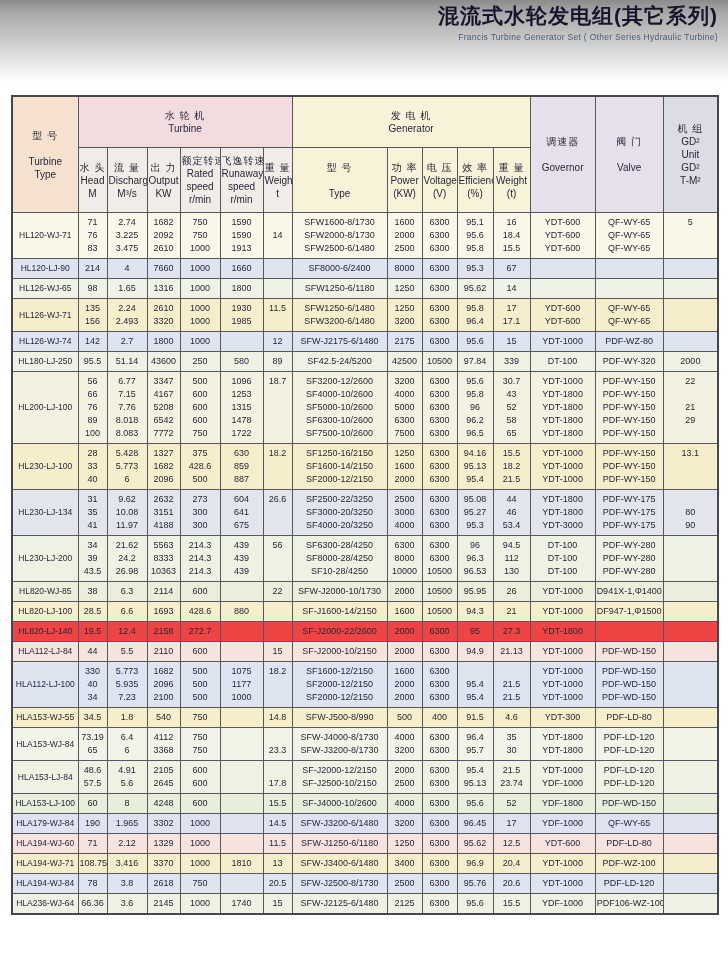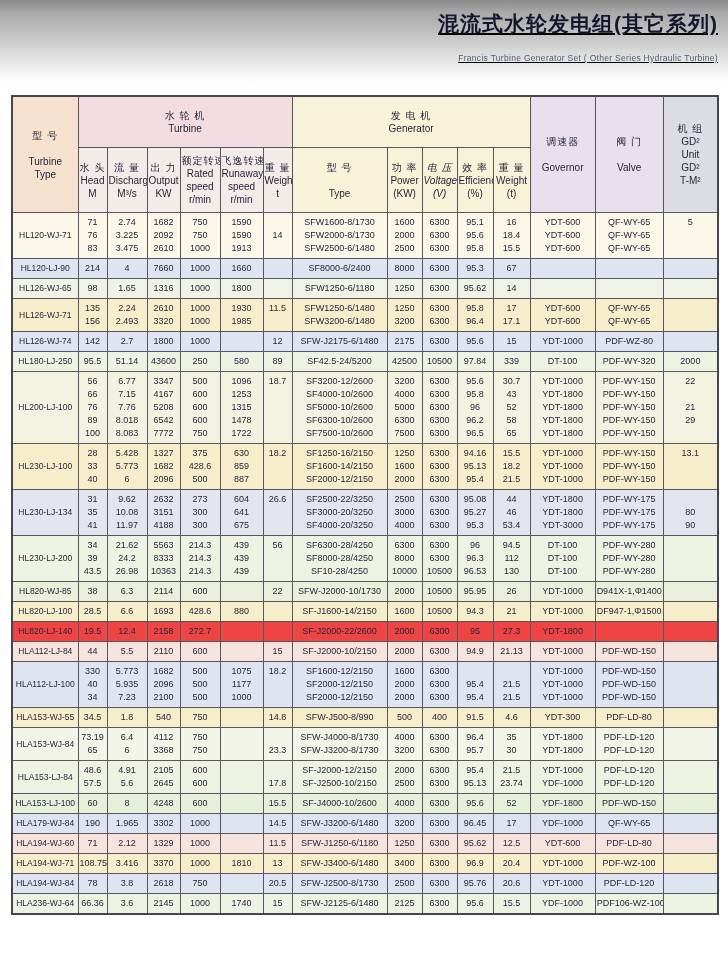--- a/index.html
+++ b/index.html
@@ -1,22 +1,22 @@
 <!DOCTYPE html>
 <html><head>
 <meta charset="utf-8">
 <style>
   html,body{margin:0;padding:0;background:#ffffff;}
   body{width:728px;height:967px;overflow:hidden;font-family:"Liberation Sans",sans-serif;}
   .page{position:relative;width:728px;height:967px;background:#ffffff;}
   .banner{position:absolute;left:0;top:0;width:728px;height:82px;
     background:linear-gradient(180deg,#8b8b8b 0%,#a8a8a8 15%,#c6c6c6 45%,#e9e9e9 78%,#ffffff 100%);}
-  .title-block{position:absolute;right:10px;top:12px;text-align:right;text-decoration:underline;}
+  .title-block{position:absolute;right:10px;top:4px;text-align:right;}
   .title-cn{font-size:21px;font-weight:bold;color:#15152d;letter-spacing:1px;line-height:24px;}
-  .title-en{font-size:8.5px;color:#4a5a74;margin-top:17px;letter-spacing:0.3px;}
+  .title-en{font-size:8.5px;color:#4a5a74;margin-top:4px;letter-spacing:0.3px;}
   .table-wrap{position:absolute;left:11px;top:95px;width:706px;}
   table{border-collapse:collapse;width:706px;table-layout:fixed;border:2px solid #46464e;}
   th,td{border:1px solid #56565e;font-size:9px;color:#26263a;padding:3px 1px;text-align:center;vertical-align:middle;overflow:hidden;}
   thead th{font-weight:normal;}
   .h-group{height:44px;}
   .h-sub{height:58px;}
   .ln{line-height:13px;white-space:nowrap;}
   .cn{font-size:10px;letter-spacing:1px;}
   .en{font-size:10px;letter-spacing:0;}
   td .ln{line-height:13px;}
@@ -121,21 +121,21 @@
             <th class="h-sub" style="background: rgb(248, 243, 216);">
               <div class="ln cn">型  号</div>
               <div class="ln en">&nbsp;</div>
               <div class="ln en">Type</div>
             </th>
             <th class="h-sub" style="background: rgb(248, 243, 216);">
               <div class="ln cn">功  率</div>
               <div class="ln en">Power</div>
               <div class="ln en">(KW)</div>
             </th>
-            <th class="h-sub" style="background: rgb(248, 243, 216); font-style: italic;">
+            <th class="h-sub" style="background: rgb(248, 243, 216);">
               <div class="ln cn">电  压</div>
               <div class="ln en">Voltage</div>
               <div class="ln en">(V)</div>
             </th>
             <th class="h-sub" style="background: rgb(248, 243, 216);">
               <div class="ln cn">效  率</div>
               <div class="ln en">Efficiency</div>
               <div class="ln en">(%)</div>
             </th>
             <th class="h-sub" style="background: rgb(248, 243, 216);">

